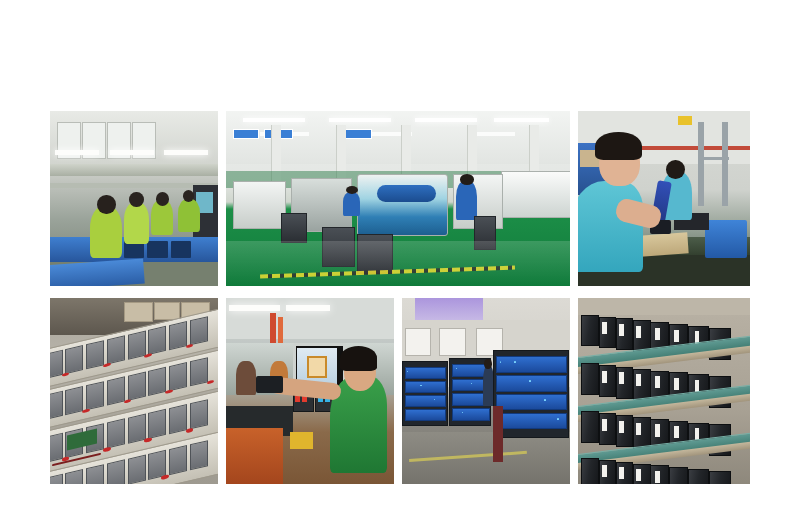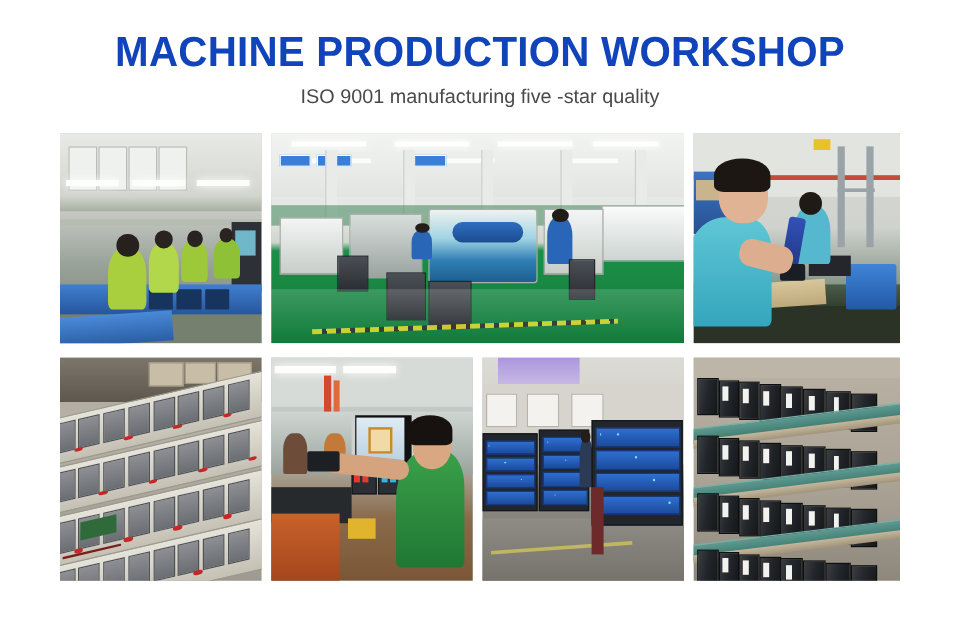--- a/index.html
+++ b/index.html
@@ -274,24 +274,20 @@
     border:1px solid #0d0f11;
   }
   .s7 .lbl { position:absolute; width:2.6%; height:6.5%; background:#f3f2ee; }
   .s7 .topgap { left:0; top:0; width:100%; height:9%; background:#bdb6a8; }
 </style>
 </head>
 <body>
 
 <div class="banner">
 
-  <div class="header">
-    <h1 class="title">MACHINE PRODUCTION WORKSHOP</h1>
-    <p class="subtitle">ISO 9001 manufacturing five -star quality</p>
-  </div>
 
   <div class="grid">
 
     <div class="row row1">
 
       <div class="cell c1">
         <div class="scene s1">
           <div class="ceil"></div>
           <div class="win w1"></div>
             <div class="win w2"></div>

